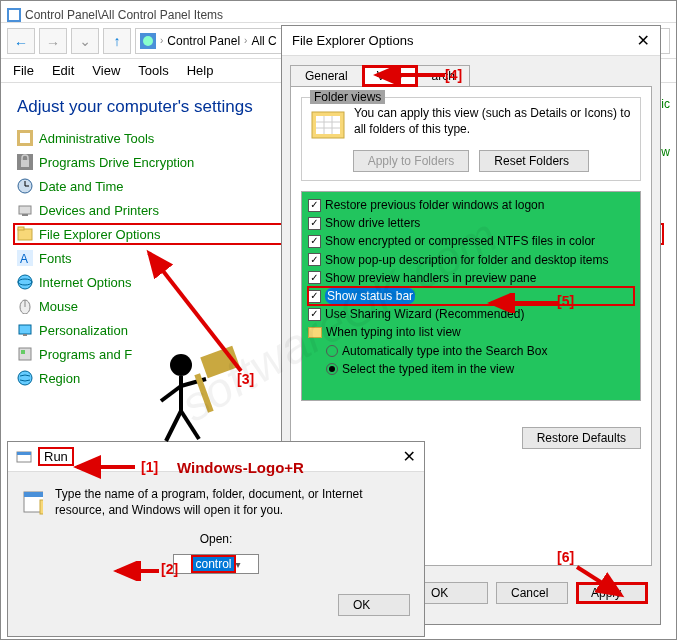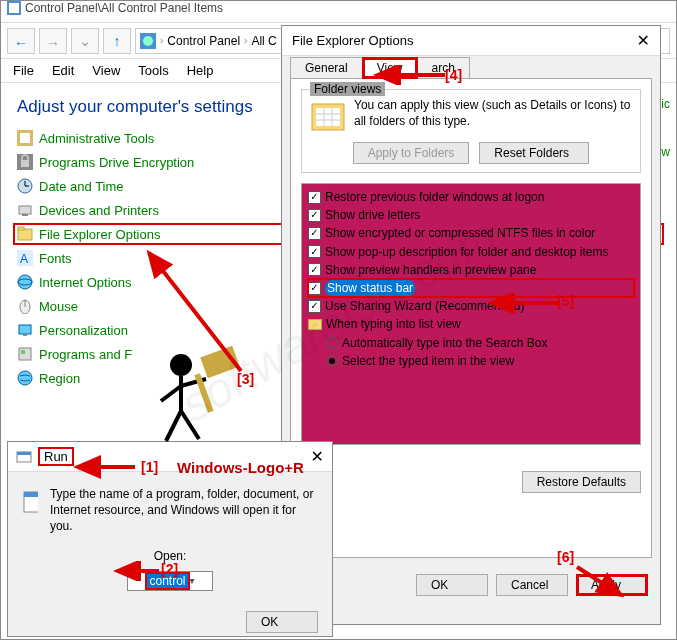--- a/index.html
+++ b/index.html
@@ -1,71 +1,71 @@
 <!DOCTYPE html>
 <html><head>
 <meta charset="utf-8">
 <style>
 * { box-sizing: border-box; margin: 0; padding: 0; font-family: "Segoe UI", Tahoma, sans-serif; }
 body { width: 677px; height: 640px; background: #fff; position: relative; overflow: hidden; border: 1px solid #888; font-size: 12px; color: #000; }
 .watermark { position: absolute; top: 50%; left: 50%; transform: translate(-50%,-50%) rotate(-30deg); font-size: 48px; color: rgba(0,0,0,0.05); font-style: italic; pointer-events: none; z-index: 50; white-space: nowrap; }
 
 
 .mainwin { position: absolute; top: 0; left: 0; right: 0; bottom: 0; background: #fff; }
-.titlebar { height: 22px; background: #fff; border-bottom: 1px solid #ddd; display: flex; align-items: flex-start; padding: 0 6px; font-size: 12px; color: #444; }
+.titlebar { height: 22px; background: #fff; border-bottom: 1px solid #ddd; display: flex; align-items: flex-end; padding: 0 6px; font-size: 12px; color: #444; }
 .titlebar svg { margin-right: 4px; }
 .addrbar { height: 36px; display: flex; align-items: center; padding: 4px 6px; border-bottom: 1px solid #ddd; gap: 4px; }
 .navbtn { width: 28px; height: 26px; border: 1px solid #ccc; background: #f7f7f7; display: flex; align-items: center; justify-content: center; color: #999; font-size: 14px; }
 .navbtn.enabled { color: #0078d7; }
 .breadcrumb { flex: 1; height: 26px; border: 1px solid #ccc; display: flex; align-items: center; padding: 0 4px; gap: 4px; font-size: 12px; }
 .breadcrumb .sep { color: #888; font-size: 10px; }
 .menubar { height: 24px; display: flex; align-items: center; padding: 0 4px; border-bottom: 1px solid #ddd; gap: 2px; }
 .menubar span { padding: 2px 8px; font-size: 13px; }
 .heading { color: #003399; font-size: 17px; padding: 14px 16px 10px; }
 .cpitems { padding: 0 12px; }
 .cpitem { display: flex; align-items: center; gap: 6px; padding: 3px 4px; margin-bottom: 2px; color: #008000; font-size: 13px; }
 .cpitem svg { flex-shrink: 0; }
 .cpitem.hl { border: 2px solid #d00; padding: 1px 2px; }
 .rightlinks { position: absolute; right: 6px; top: 96px; font-size: 12px; }
 .rightlinks .ll { color: #008000; margin-bottom: 34px; text-align: right; }
 
 
 .dlg { position: absolute; top: 24px; left: 280px; width: 380px; height: 600px; background: #f0f0f0; border: 1px solid #888; z-index: 20; }
 .dlg-title { height: 30px; background: #fff; display: flex; align-items: center; padding: 0 10px; font-size: 13px; border-bottom: 1px solid #ddd; }
 .dlg-title .x { margin-left: auto; font-size: 16px; }
-.tabs { display: flex; margin: 0 8px 0; }
+.tabs { display: flex; margin: 8px 8px 0; }
 .tab { padding: 3px 14px; border: 1px solid #aaa; background: #f0f0f0; font-size: 12px; margin-right: -1px; position: relative; top: 1px; }
 .tab.active { background: #fff; border-bottom-color: #fff; z-index: 2; }
 .tab.hl { border: 3px solid #d00; padding: 1px 12px; }
 .panel { margin: 0 8px 8px; background: #fff; border: 1px solid #aaa; padding: 10px; height: 480px; }
 .group { border: 1px solid #ccc; padding: 8px; margin-bottom: 10px; position: relative; }
 .group-label { position: absolute; top: -8px; left: 8px; background: #a3a3a3; padding: 0 4px; font-size: 12px; }
 .folderview { display: flex; gap: 8px; font-size: 12px; }
 .folderview-text { flex: 1; line-height: 1.3; }
 .folderview-btns { display: flex; gap: 10px; margin-top: 8px; justify-content: center; }
 .btn { padding: 3px 14px; border: 1px solid #aaa; background: #e8e8e8; font-size: 12px; min-width: 110px; text-align: left; }
 .btn.disabled { color: #999; }
 .adv-label { font-size: 12px; margin: 6px 0 4px; }
-.advlist { border: 1px solid #aaa; background: #be185d; height: 262px; padding: 4px 6px; overflow: hidden; font-size: 12px; }
+.advlist { border: 1px solid #aaa; background: #22c55e; height: 210px; padding: 4px 6px; overflow: hidden; font-size: 12px; }
 .advitem { display: flex; align-items: center; gap: 4px; padding: 1px 0; line-height: 1.35; }
 .advitem.indent { padding-left: 18px; }
 .advitem.hl span.lbl { background: #0078d7; color: #fff; padding: 0 2px; border-radius: 7px; }
 .advitem.hl { outline: 2px solid #d00; outline-offset: -1px; }
 .chk { width: 13px; height: 13px; border: 1px solid #555; background: #fff; display: inline-flex; align-items: center; justify-content: center; font-size: 10px; line-height: 1; }
 .chk.on::after { content: "✓"; color: #000; }
 .radio { width: 12px; height: 12px; border: 1px solid #555; border-radius: 50%; display: inline-flex; align-items: center; justify-content: center; }
 .radio.on::after { content: ""; width: 6px; height: 6px; background: #000; border-radius: 50%; }
 .foldericon { width: 14px; height: 11px; background: #f8d878; border: 1px solid #c9a840; display: inline-block; }
 .restore-row { text-align: right; margin-top: 26px; }
 .dlg-footer { display: flex; justify-content: flex-end; gap: 8px; padding: 8px 12px; }
 .dlg-footer .btn { min-width: 72px; }
 .dlg-footer .btn.hl { border: 3px solid #d00; padding: 1px 12px; }
 
 
-.rundlg { position: absolute; left: 6px; top: 440px; width: 326px; height: 196px; background: #f0f0f0; border: 1px solid #888; z-index: 30; }
+.rundlg { position: absolute; left: 6px; top: 440px; width: 418px; height: 196px; background: #f0f0f0; border: 1px solid #888; z-index: 30; }
 .rundlg .rtitle { height: 30px; background: #fff; display: flex; align-items: center; padding: 0 8px; font-size: 13px; border-bottom: 1px solid #ddd; }
 .rundlg .rtitle .ricon { width: 16px; height: 16px; margin-right: 6px; }
 .rundlg .rtitle .lbl { border: 2px solid #d00; padding: 0 4px; }
 .rundlg .rtitle .x { margin-left: auto; font-size: 16px; }
 .rundlg .rbody { padding: 14px 14px 8px; display: flex; gap: 12px; font-size: 12px; }
 .rundlg .rtext { line-height: 1.35; }
 .rundlg .rrow { display: flex; align-items: center; padding: 6px 14px; gap: 8px; font-size: 12px; flex-direction: column; }
 .rundlg .combo { flex: 1; height: 22px; border: 1px solid #888; background: #fff; display: flex; align-items: center; padding: 0 17px; }
 .rundlg .combo .val { background: #0078d7; color: #fff; padding: 0 2px; border: 2px solid #d00; }
 .rundlg .combo .dd { margin-left: auto; color: #555; font-size: 10px; }

